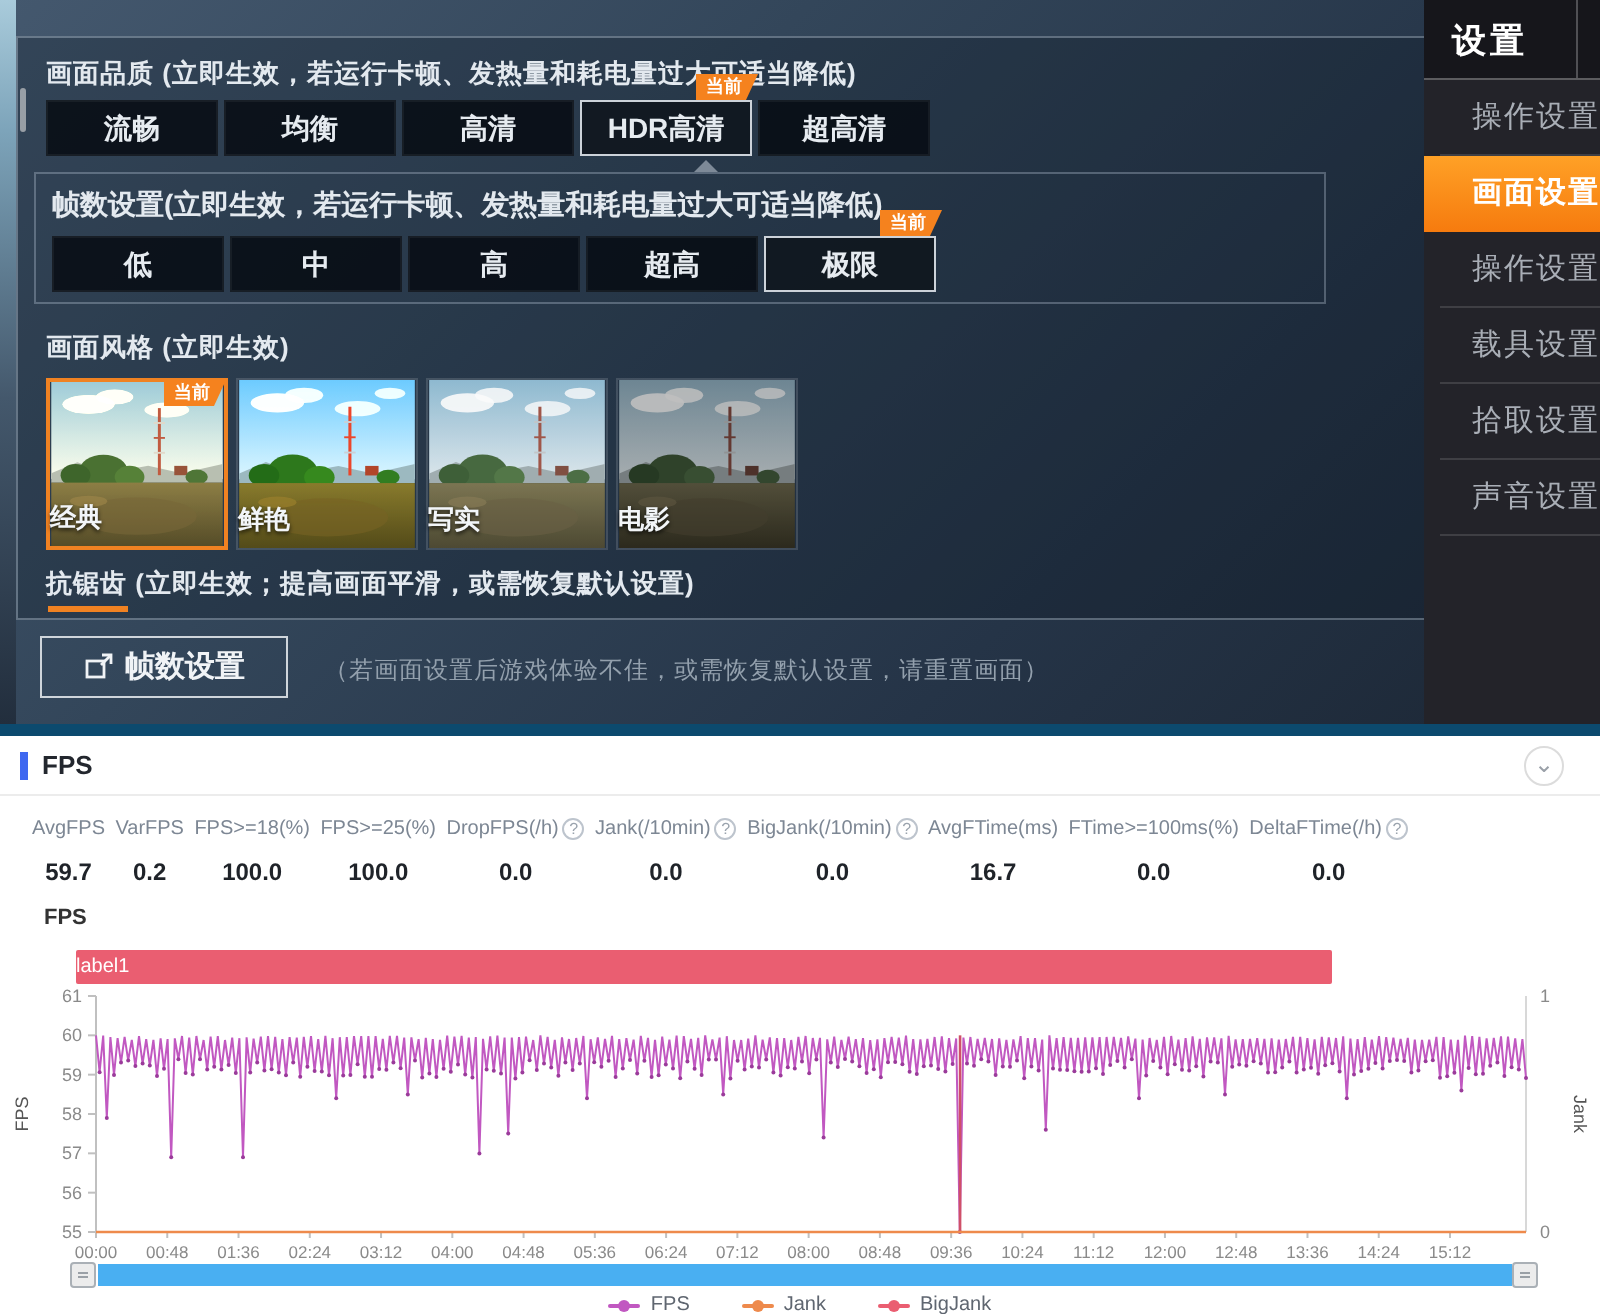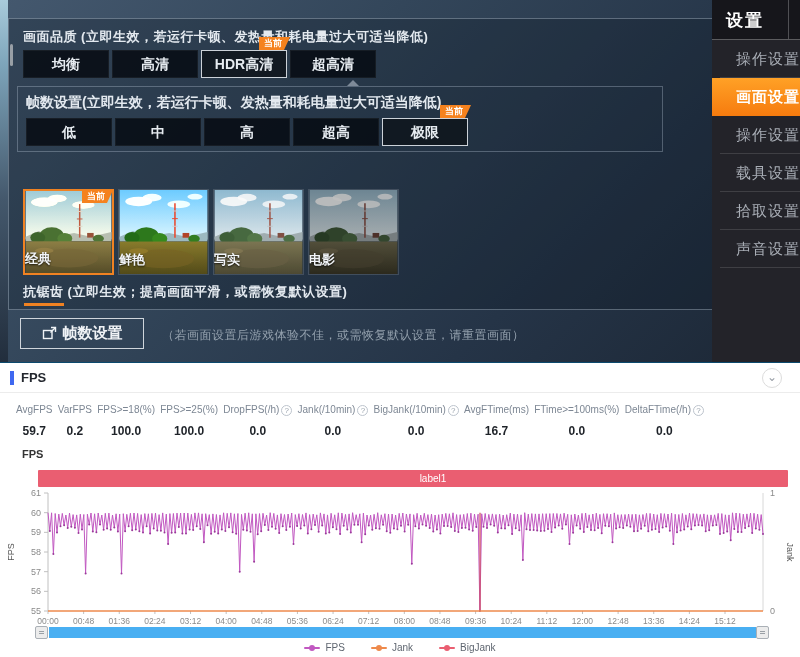--- a/index.html
+++ b/index.html
@@ -56,36 +56,36 @@
   .sb-title { position:absolute; left:14px; top:9px; font-size:17px; font-weight:bold; color:#fff; letter-spacing:2px; }
   .sb-close { position:absolute; right:0; top:0; width:36px; height:39px; border-left:1px solid rgba(255,255,255,.25);
     color:#fff; font-size:16px; line-height:39px; text-align:center; cursor:pointer; }
   .sb-item { position:relative; height:38px; line-height:38px; text-align:center; font-size:15px; color:#a9aeb6;
     cursor:pointer; letter-spacing:1px; }
   .sb-item::after { content:""; position:absolute; left:8px; right:8px; bottom:0; height:1px; background:rgba(255,255,255,.13); }
   .sb-item.active { background:linear-gradient(180deg,#ffa126 0%,#f67b0e 100%); color:#fff; font-weight:bold; }
   .sb-item.active::after { display:none; }
 
   
-  .fps-panel { position:absolute; left:0; top:362px; width:800px; height:295px; background:#fff; border-top:1px solid #0c4a6e; }
+  .fps-panel { position:absolute; left:0; top:362px; width:800px; height:295px; background:#fff; border-top:6px solid #0c4a6e; }
   .fps-header { position:relative; height:30px; border-bottom:1px solid #ececec; }
   .fps-accent { position:absolute; left:10px; top:8px; width:4px; height:14px; background:#3f68f0; }
   .fps-title { position:absolute; left:21px; top:7px; font-size:13px; font-weight:bold; color:#23272e; }
   .collapse-btn { position:absolute; right:18px; top:5px; width:20px; height:20px; border:1px solid #dcdcdc; border-radius:50%;
     color:#9aa0a8; font-size:12px; line-height:17px; text-align:center; cursor:pointer; background:#fff; }
   .stats-row { position:absolute; left:16px; top:36px; width:688px; display:flex; justify-content:space-between; }
   .stat { text-align:center; }
   .stat-label { font-size:10px; color:#7d8794; white-space:nowrap; }
   .help-ico { display:inline-block; width:11px; height:11px; border:1px solid #bdc4cd; border-radius:50%;
     font-size:8px; line-height:10px; text-align:center; color:#9aa3ad; margin-left:2px; vertical-align:0; cursor:pointer; }
   .stat-value { margin-top:7px; font-size:12px; font-weight:bold; color:#1f2329; }
 
   .chart-corner { position:absolute; left:22px; top:85px; font-size:11px; font-weight:bold; color:#333; }
-  .chart-banner { position:absolute; left:38px; top:107px; width:750px; height:17px; color:#fff; font-size:10px;
-    text-align:center; line-height:17px; border-radius:1px;padding-left:40px; }
+  .chart-banner { position:absolute; left:38px; top:107px; width:628px; height:17px; color:#fff; font-size:10px;
+    line-height:17px; border-radius:1px; }
   #chart-svg { position:absolute; left:0; top:83px; width:800px; height:180px; }
 
   .hscroll { position:absolute; left:0; top:264px; width:800px; height:12px; }
   .hs-track { position:absolute; left:49px; top:0; width:707px; height:11px; background:#49aff2; }
   .hs-handle { position:absolute; top:-1px; width:13px; height:13px; background:#ececec; border:1px solid #aab0b6; border-radius:2px; cursor:ew-resize; }
   .hs-handle::after { content:""; position:absolute; left:3px; top:4px; width:5px; height:1px; background:#9aa0a6; box-shadow:0 2px 0 #9aa0a6; }
   .hs-left { left:35px; } .hs-right { left:756px; }
 
   .legend { position:absolute; left:0; top:279px; width:800px; display:flex; justify-content:center; gap:26px; }
   .legend-item { display:flex; align-items:center; gap:5px; font-size:10px; color:#5f6670; cursor:pointer; }
@@ -98,20 +98,23 @@
 <div class="screen">
 
   <div class="game-settings">
     <div class="game-strip"></div>
     <div class="scroll-pill"></div>
 
     <div class="main-panel">
       <div class="sec-label q-label">画面品质 (立即生效，若运行卡顿、发热量和耗电量过大可适当降低)</div>
 
       <div class="btn-row q-row">
+        <div class="btn-wrap">
+            <button class="opt-btn">流畅</button>
+          </div>
         <div class="btn-wrap">
             <button class="opt-btn">均衡</button>
           </div>
         <div class="btn-wrap">
             <button class="opt-btn">高清</button>
           </div>
         <div class="btn-wrap">
           <button class="opt-btn selected">HDR高清</button>
           <span class="cur-badge">当前</span>
         </div>
@@ -137,20 +140,21 @@
           <div class="btn-wrap">
               <button class="opt-btn">超高</button>
             </div>
           <div class="btn-wrap">
             <button class="opt-btn selected">极限</button>
             <span class="cur-badge">当前</span>
           </div>
         </div>
       </div>
 
+      <div class="sec-label s-label">画面风格 (立即生效)</div>
 
       <svg width="0" height="0" style="position:absolute">
         <defs>
           <linearGradient id="skyg" x1="0" y1="0" x2="0" y2="1">
             <stop offset="0" stop-color="#86bddb"></stop>
               <stop offset="1" stop-color="#dcebf1"></stop>
           </linearGradient>
           <linearGradient id="grdg" x1="0" y1="0" x2="0" y2="1">
             <stop offset="0" stop-color="#7d7547"></stop>
               <stop offset="1" stop-color="#4c472a"></stop>

